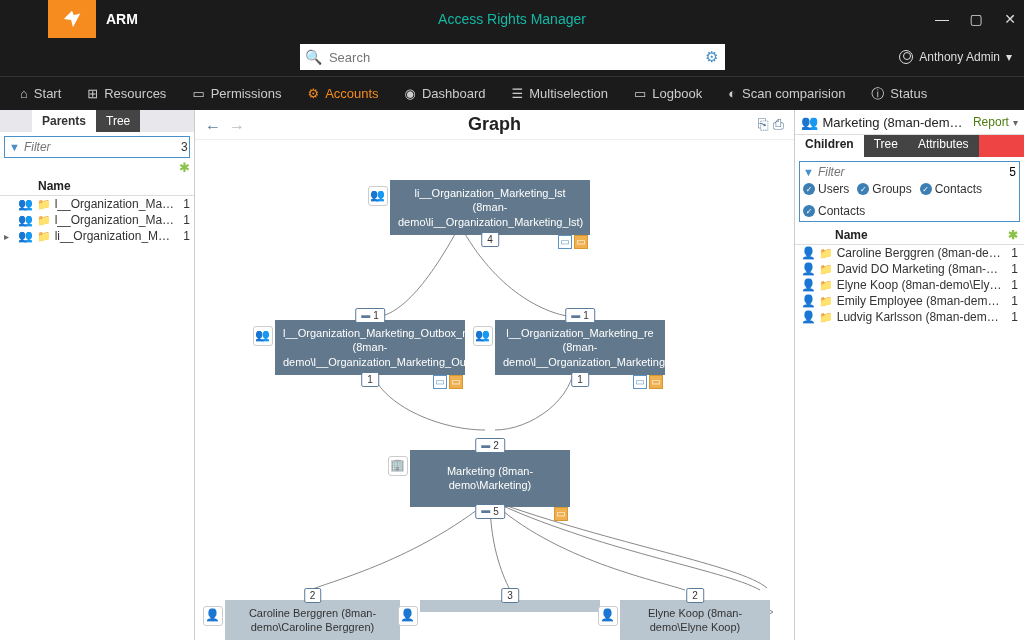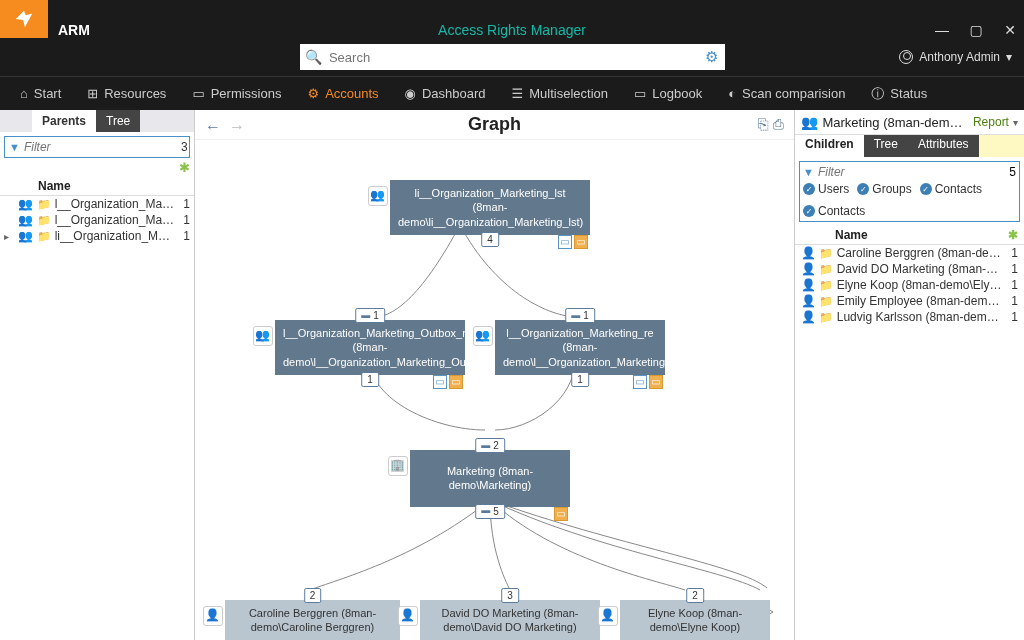--- a/index.html
+++ b/index.html
@@ -1,19 +1,19 @@
 <!DOCTYPE html>
 <html><head>
 <meta charset="utf-8">
 <style>
 * { margin:0; padding:0; box-sizing:border-box; font-family:"Segoe UI",Arial,sans-serif; }
 body { width:1024px; height:640px; background:#fff; overflow:hidden; display:flex; flex-direction:column; }
 
 
-.titlebar { height:38px; background:#1b1b1b; color:#fff; display:flex; align-items:flex-end; padding-right:6px; }
+.titlebar { height:38px; background:#1b1b1b; color:#fff; display:flex; align-items:center; padding-right:6px;padding-left:48px; }
 .logo { width:48px; height:38px; background:#f68b1f; display:flex; align-items:center; justify-content:center; }
 .logo svg { width:22px; height:22px; }
 .brand { margin-left:10px; font-size:14px; font-weight:600; }
 .title { position:absolute; left:50%; transform:translateX(-50%); font-size:14px; color:#14b8a6; }
 .winbtns { margin-left:auto; display:flex; gap:18px; align-items:center; }
 .winbtns span { width:16px; height:16px; display:inline-flex; align-items:center; justify-content:center; color:#ddd; cursor:pointer; font-size:14px; }
 
 
 .searchbar { height:38px; background:#1b1b1b; display:flex; align-items:center; justify-content:center; position:relative; }
 .searchbox { width:425px; height:26px; background:#fff; display:flex; align-items:center; padding:0 6px; }
@@ -76,21 +76,21 @@
 .minus { color:#5b7a9a; font-size:9px; }
 svg.edges { position:absolute; top:0; left:0; width:100%; height:100%; pointer-events:none; }
 
 
 .rightpanel { width:230px; background:#fff; border-left:1px solid #ccc; display:flex; flex-direction:column; }
 .rhead { display:flex; align-items:center; gap:4px; padding:4px 6px; font-size:13px; border-bottom:1px solid #ddd; }
 .rhead .rico { color:#f68b1f; font-size:14px; }
 .rhead .rtxt { flex:1; color:#222; white-space:nowrap; overflow:hidden; text-overflow:ellipsis; }
 .rhead .rep { color:#4d7c0f; font-size:12px; cursor:pointer; }
 .rhead .chev { color:#666; font-size:10px; }
-.rtabs { display:flex; background:#fef9c3; height:22px; }
+.rtabs { display:flex; background:#ef4444; height:22px; }
 .rtabs .tab { padding:2px 10px; font-size:12px; cursor:pointer; }
 .rtabs .tab.active { background:#fff; font-weight:600; color:#222; }
 .rtabs .tab.dark { background:#444; color:#fff; }
 .rfilters { border:1px solid #4a90c8; margin:4px; padding:3px; font-size:12px; }
 .rfilters .frow { display:flex; align-items:center; gap:4px; }
 .rfilters .frow input { flex:1; border:none; outline:none; font-style:italic; font-size:12px; color:#888; }
 .rfilters .pills { display:flex; flex-wrap:wrap; gap:8px; margin-top:3px; }
 .rfilters .pill { display:flex; align-items:center; gap:3px; color:#333; }
 .rfilters .pill .chk { width:12px; height:12px; border-radius:50%; background:#3b7fb5; color:#fff; font-size:8px; display:inline-flex; align-items:center; justify-content:center; }
 .rnamehead { font-size:12px; font-weight:600; padding:2px 6px 2px 40px; border-bottom:1px solid #ddd; color:#222; display:flex; }
@@ -306,21 +306,20 @@
           </span>
         <span>Caroline Berggren (8man-demo\Caroline Berggren)</span>
         
       </div>
 
       <div class="node light" style="left:225px; top:460px; width:180px;">
         <span class="badgeicon" style="color:#5b94c4;">👤</span>
         <span class="topbadge">
             <span>3</span>
           </span>
-        <span>David DO Marketing (8man-demo\David DO Marketing)</span>
         
       </div>
 
       <div class="node light" style="left:425px; top:460px; width:150px;">
         <span class="badgeicon" style="color:#5b94c4;">👤</span>
         <span class="topbadge">
             <span>2</span>
           </span>
         <span>Elyne Koop (8man-demo\Elyne Koop)</span>
         

